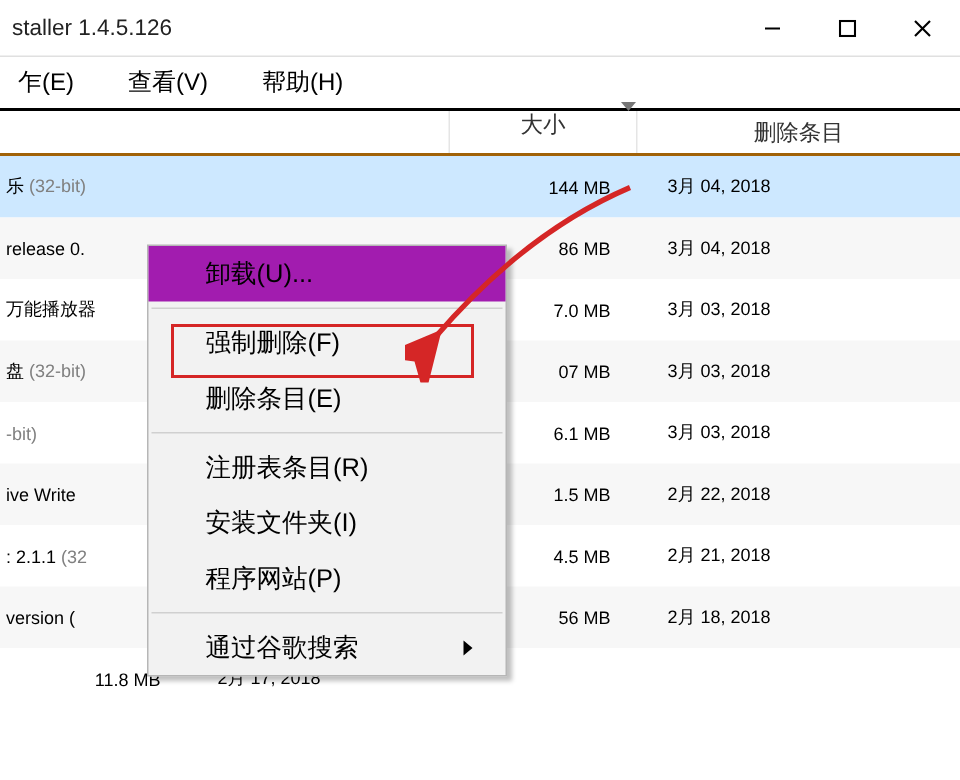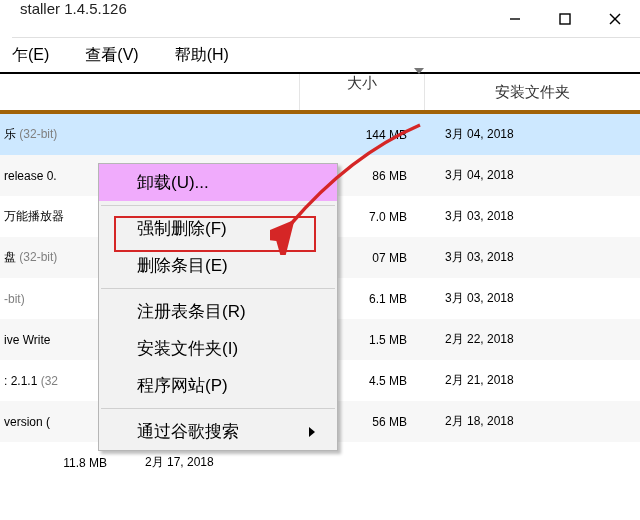--- a/index.html
+++ b/index.html
@@ -9,25 +9,24 @@
     font-size: 15px;
     background: #fff;
     color: #000;
     width: 640px;
     height: 520px;
     overflow: hidden;
     position: relative;
   }
   .titlebar {
     display: flex;
-    align-items: flex-start;
+    align-items: center;
     height: 38px;
     border-bottom: 1px solid #e0e0e0;
     padding-left: 8px;
-    margin-left: 12px;
   }
   .titlebar .title {
     flex: 1;
     font-size: 15px;
     color: #222;
   }
   .winbtn {
     width: 50px;
     height: 38px;
     display: flex;
@@ -41,22 +40,22 @@
     align-items: center;
     height: 36px;
     padding-left: 4px;
     border-bottom: 2px solid #000000;
     gap: 20px;
     font-size: 16px;
   }
   .menubar .menuitem { padding: 4px 8px; }
   .table-header {
     display: flex;
-    height: 40px;
-    border-bottom: 4px solid #a16207;
+    height: 30px;
+    border-bottom: 2px solid #a16207;
     align-items: center;
     color: #333;
   }
   .col-name { width: 300px; padding-left: 6px; }
   .col-size { width: 125px; text-align: center; position: relative; }
   .col-date { width: 215px; text-align: center; }
   .col-sep { border-right: 1px solid #e5e5e5; height: 100%; }
   .rows { }
   .row {
     display: flex;
@@ -77,21 +76,21 @@
     width: 240px;
     background: #f2f2f2;
     border: 1px solid #b6b6b6;
     box-shadow: 3px 3px 3px rgba(0,0,0,0.25);
     font-size: 17px;
   }
   .ctxmenu .mi {
     padding: 7px 10px 7px 38px;
     position: relative;
   }
-  .ctxmenu .mi.sel { background: #f0abfc; }
+  .ctxmenu .mi.sel { background: #a21caf; }
   .ctxmenu .sep {
     height: 1px;
     background: #d0d0d0;
     margin: 4px 2px;
   }
   .ctxmenu .arrow {
     position: absolute;
     right: 22px;
     top: 50%;
     transform: translateY(-50%);
@@ -155,21 +154,21 @@
   <div class="menuitem">查看(V)</div>
   <div class="menuitem">帮助(H)</div>
 </div>
 
 <div class="table-header">
   <div class="col-name col-sep"></div>
   <div class="col-size col-sep">
     <span>大小</span>
     <span class="tick"></span>
   </div>
-  <div class="col-date">安装文件夹</div>
+  <div class="col-date">删除条目</div>
 </div>
 
 <div class="rows" id="rows">
     <div class="row selected">
       <div class="c1"><span>乐 </span><span class="grey">(32-bit)</span></div>
       <div class="c2">144 MB</div>
       <div class="c3">3月 04, 2018</div>
     </div>
     <div class="row alt">
       <div class="c1"><span>release 0.</span><span class="grey"></span></div>

